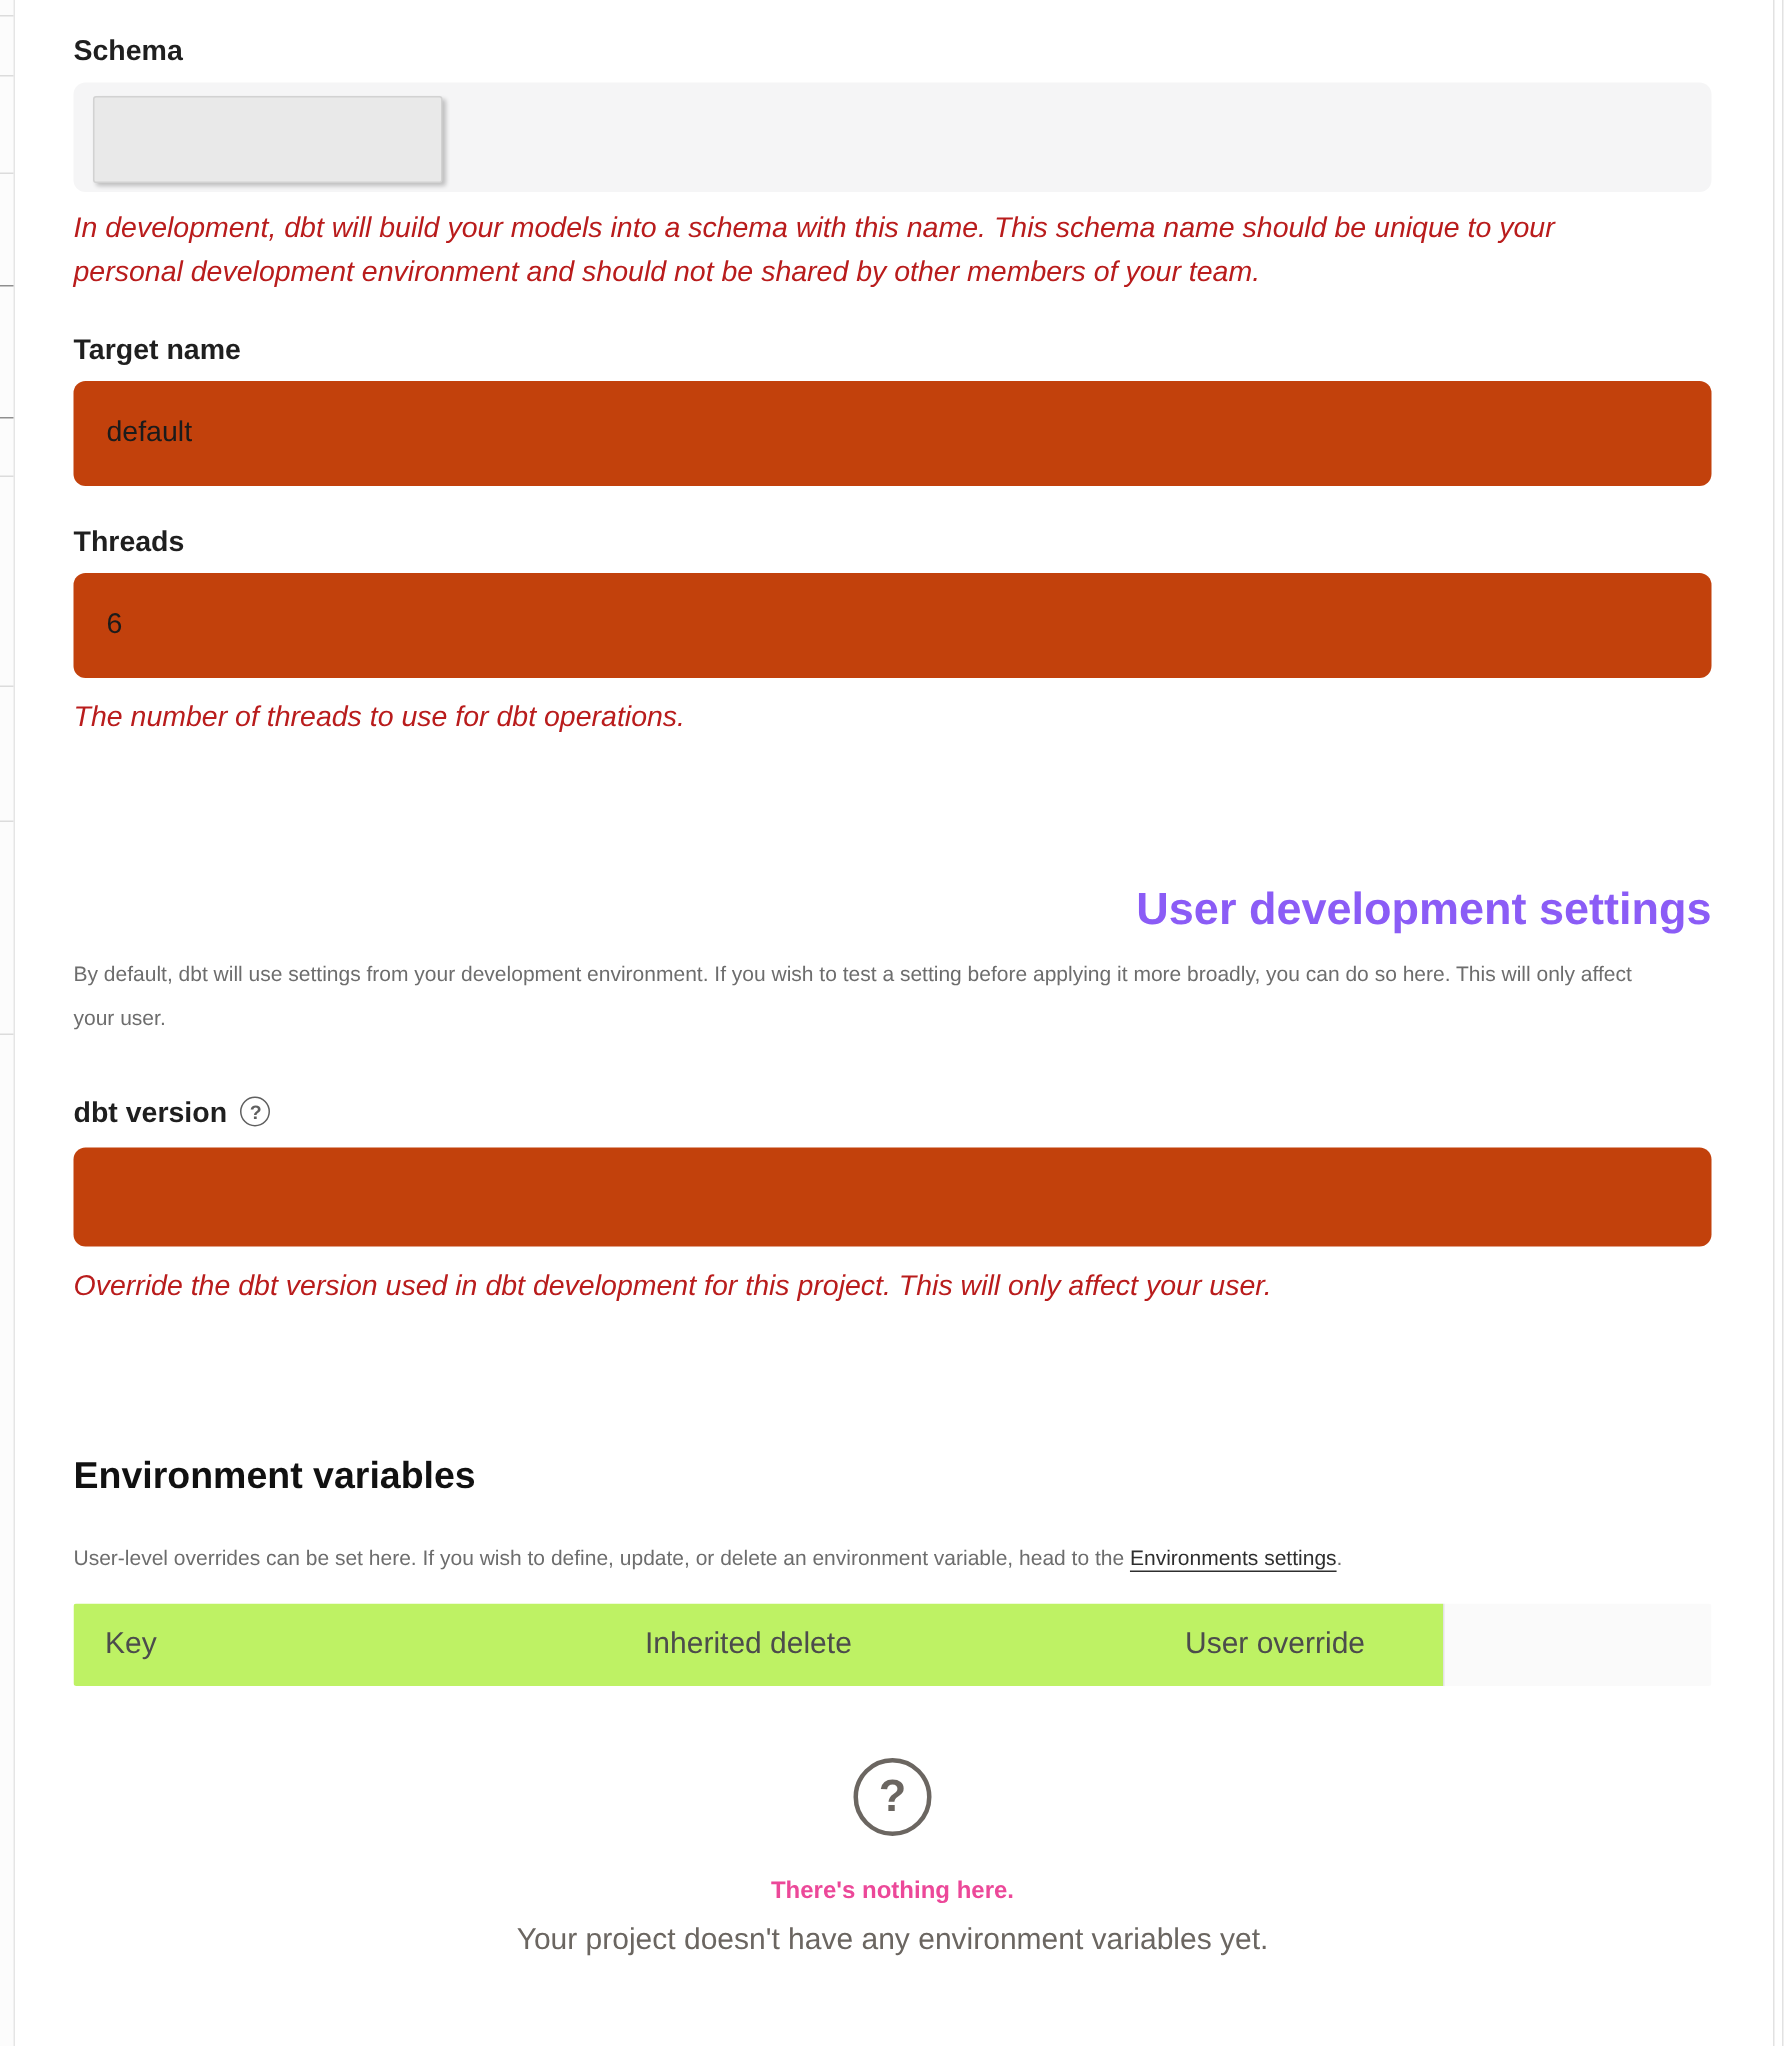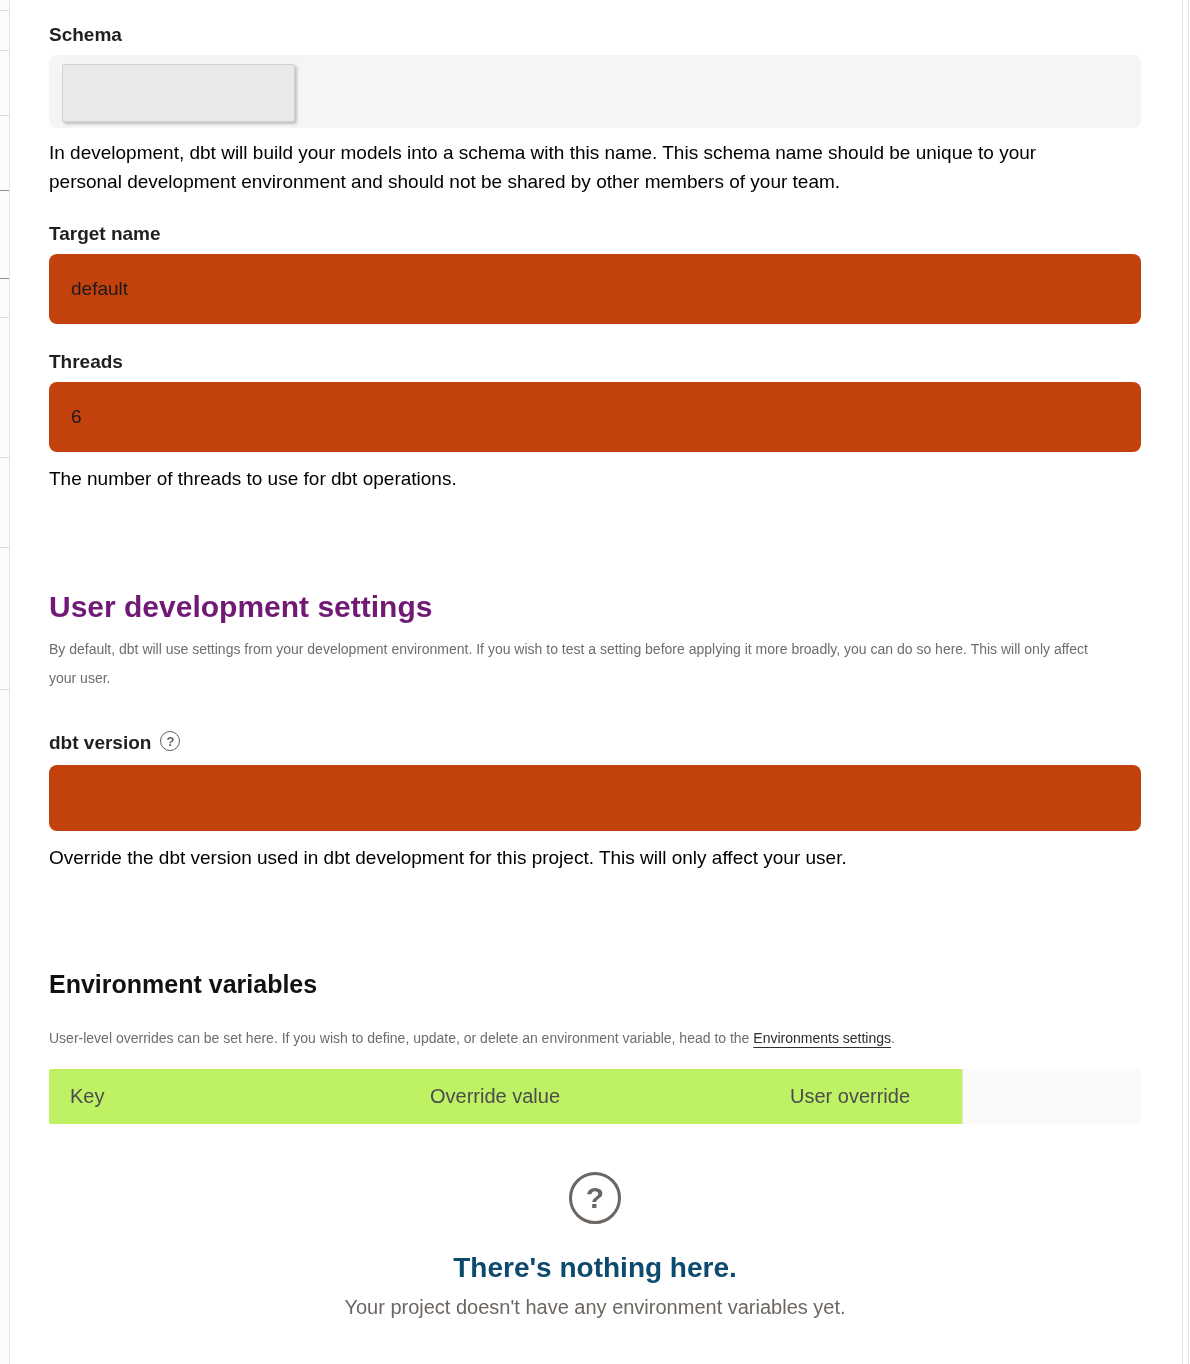--- a/index.html
+++ b/index.html
@@ -32,24 +32,24 @@
   }
   .input-short { height:66px; margin-top:10px; }
 
   .schema-box { position:relative; height:73px; background:#f5f5f6; border-radius:8px; margin-top:8px; }
   .redacted {
     position:absolute; left:13px; top:9px; width:231px; height:56px;
     background:#e9e9e9; border:1px solid #d2d2d2; border-radius:2px;
     box-shadow:2px 2px 3px rgba(0,0,0,0.22);
   }
 
-  .help-text { font-size:19px; line-height:29px; color:#000000; margin:10px 0 0 0; max-width:1060px; }
+  .help-text { font-size:19px; line-height:29px; color:#b91c1c; margin:10px 0 0 0; max-width:1060px;font-style:italic; }
   .help-tight { margin-top:12px; }
 
-  .section-title { font-size:30px; font-weight:700; color:#701a75; margin:96px 0 0 0; line-height:36px; }
+  .section-title { font-size:30px; font-weight:700; color:#8b5cf6; margin:96px 0 0 0; line-height:36px;text-align:right; }
   .section-desc { font-size:14px; line-height:29px; color:#6d6d6d; margin:10px 0 0 0; max-width:1065px; }
 
   .sub-title { font-size:25px; font-weight:700; color:#111111; margin:96px 0 0 0; line-height:32px; }
 
   .label-row { display:flex; gap:9px; margin-top:38px; }
   .q-icon-small {
     width:20px; height:20px; border:1.5px solid #5f5f5f; border-radius:50%;
     color:#5f5f5f; font-size:13px; font-weight:600; line-height:20px; text-align:center;
     box-sizing:border-box; display:inline-block;
   }
@@ -64,21 +64,21 @@
   .th-inherited { flex:0 0 360px; }
   .th-override { flex:0 0 172px; }
   .th-actions { flex:1 1 auto; background:#fafafa; border-left:1px solid #e3e3e3; }
 
   .empty-state { margin-top:48px; text-align:center; }
   .q-icon-big {
     width:52px; height:52px; border:3.5px solid #6b6661; border-radius:50%;
     color:#6b6661; font-size:30px; font-weight:700; line-height:46px; text-align:center;
     box-sizing:border-box; display:inline-block;
   }
-  .empty-title { font-size:28px; font-weight:600; color:#0c4a6e; margin:28px 0 0 0; }
+  .empty-title { font-size:16px; font-weight:600; color:#ec4899; margin:28px 0 0 0; }
   .empty-subtitle { font-size:20px; color:#6b6661; margin:12px 0 0 0; }
 </style>
 </head>
 <body>
 
 <div class="left-rail">
   <div class="tick" style="top:10px"></div>
   <div class="tick" style="top:50px"></div>
   <div class="tick" style="top:115px"></div>
   <div class="tick dark" style="top:190px"></div>
@@ -114,21 +114,21 @@
     <span class="q-icon-small">?</span>
   </div>
   <input class="input-box input-short" type="text" value="" style="">
   <p class="help-text help-tight">Override the dbt version used in dbt development for this project. This will only affect your user.</p>
 
   <h2 class="sub-title">Environment variables</h2>
   <p class="section-desc env-desc"><span>User-level overrides can be set here. If you wish to define, update, or delete an environment variable, head to the </span><a class="env-link">Environments settings</a><span>.</span></p>
 
   <div class="table-header">
     <div class="th-cell th-key">Key</div>
-    <div class="th-cell th-inherited">Override value</div>
+    <div class="th-cell th-inherited">Inherited delete</div>
     <div class="th-cell th-override">User override</div>
     <div class="th-cell th-actions"></div>
   </div>
 
   <div class="empty-state">
     <span class="q-icon-big">?</span>
     <p class="empty-title">There's nothing here.</p>
     <p class="empty-subtitle">Your project doesn't have any environment variables yet.</p>
   </div>
 

